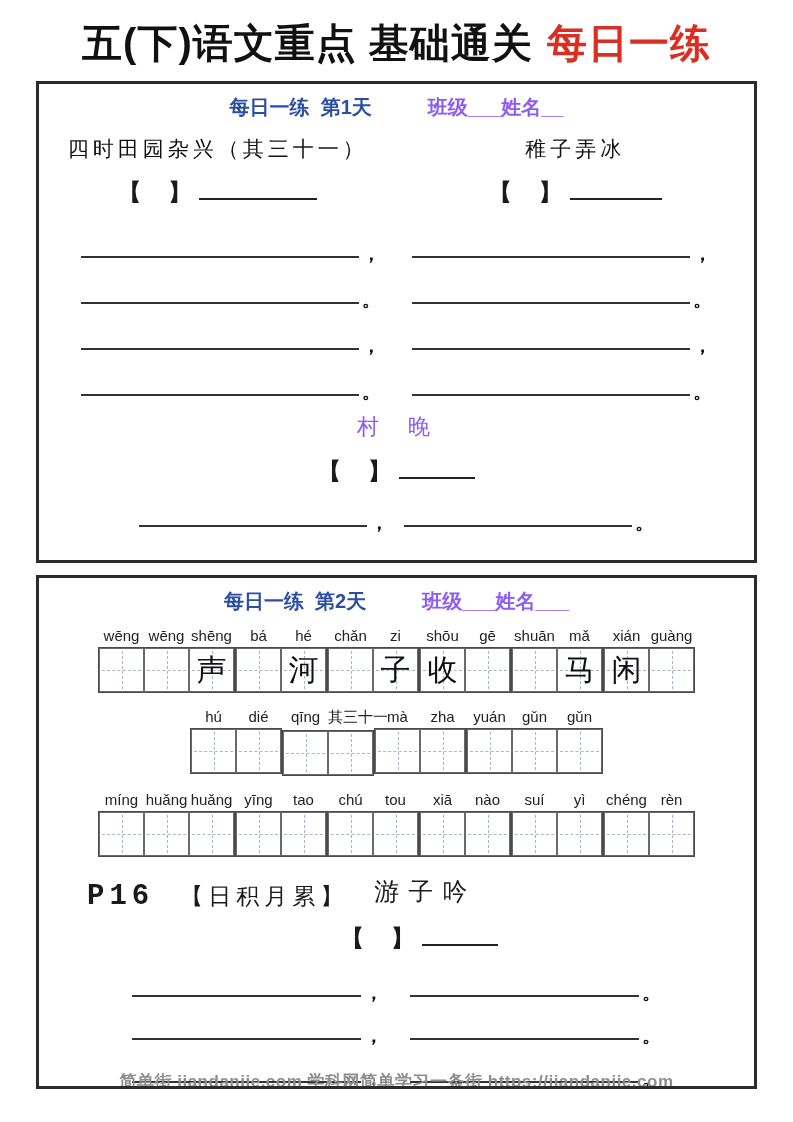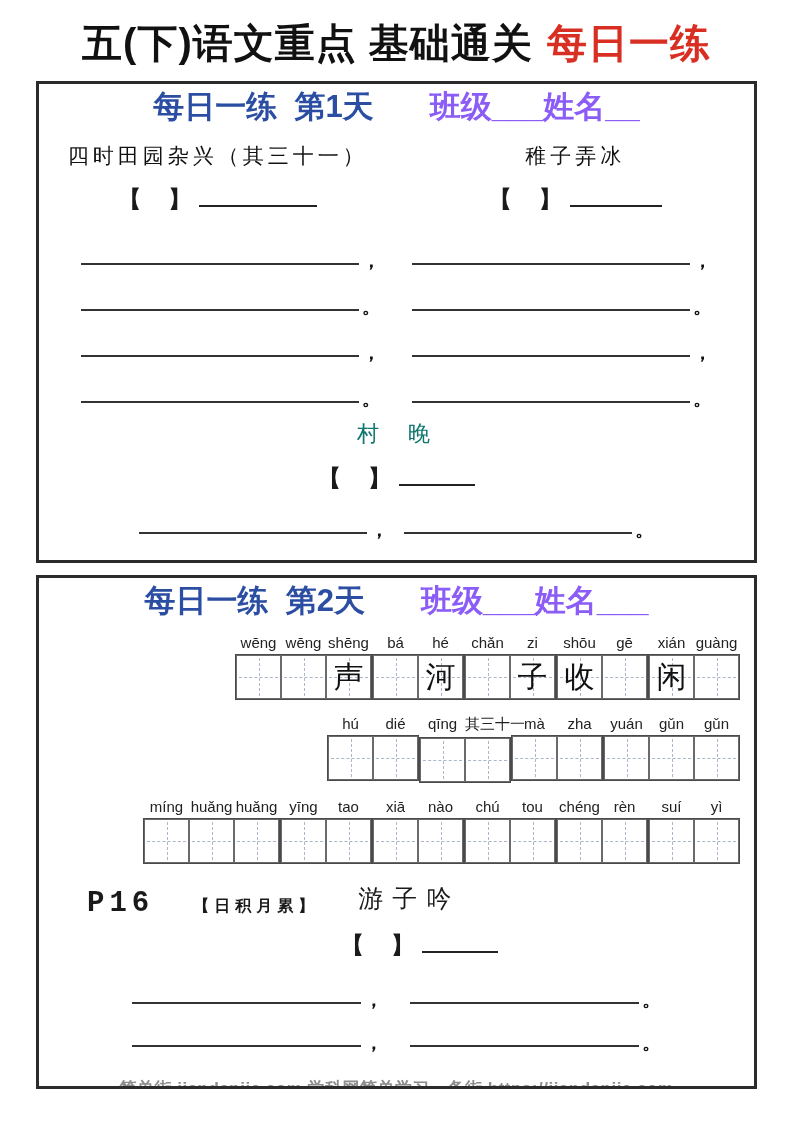--- a/index.html
+++ b/index.html
@@ -16,21 +16,21 @@
   .main-title .t-black { color:#111111; }
   .main-title .t-red { color:#d92f23; margin-left:14px; }
   
   .box {
     border:3px solid #2b2b2b; margin:0 36px; background:#ffffff; overflow:hidden;
   }
   .box1 { margin-top:10px; height:482px; }
   .box2 { margin-top:12px; height:514px; }
   .sec-header {
     display:flex; justify-content:center; align-items:baseline; gap:56px;
-    margin-top:2px; font-size:31px; font-weight:bold; white-space:pre;
+    margin-top:10px; font-size:20px; font-weight:bold; white-space:pre;
   }
   .day-title { color:#2b4ea3; }
   .class-name { color:#8b5cf6; }
   
   .poem-cols { display:flex; margin-top:14px; }
   .poem-col { flex:1; text-align:center; }
   .poem-title {
     font-family:"Liberation Serif", serif; font-size:21px; letter-spacing:4px;
     color:#111; white-space:pre;
   }
@@ -50,24 +50,24 @@
   .answer-rows .line-row:first-child { margin-top:38px; }
   .line-pair { display:flex; align-items:flex-end; width:47.5%; }
   .blank-line { flex:1; border-bottom:2px solid #333; height:12px; }
   .punct { font-size:19px; font-weight:bold; line-height:8px; margin-left:3px; color:#111; }
   .center-rows { width:72%; margin:0 auto; }
   .center-rows .line-row { margin-top:28px; }
   .center-rows .line-pair { width:48.5%; }
   
   .village-title {
     text-align:center; margin-top:16px; font-family:"Liberation Serif", serif;
-    font-size:22px; letter-spacing:6px; white-space:pre; color:#0f766e;
-  }
-  
-  .grid-row { display:flex; justify-content:flex-end; padding:0 14px; margin-top:15px; }
+    font-size:22px; letter-spacing:6px; white-space:pre; color:#8b5cf6;
+  }
+  
+  .grid-row { display:flex; justify-content:center; padding:0 14px; margin-top:15px; }
   .grid-row.first { margin-top:12px; }
   .pinyin-row { display:flex; justify-content:center; margin-bottom:3px; }
   .pinyin {
     width:45px; text-align:center; font-size:15px; color:#222;
     white-space:nowrap; overflow:visible;
   }
   .cells-row { display:flex; border:1px solid #4a4a4a; width:max-content; margin:0 auto; }
   .han-cell {
     width:45px; height:44px; border:1px solid #6a6a6a; position:relative;
     display:flex; align-items:center; justify-content:center; background:#fff;
@@ -79,25 +79,25 @@
   .han-cell::after {
     content:""; position:absolute; top:2px; bottom:2px; left:50%;
     border-left:1px dashed #aab6c9;
   }
   .han-char {
     position:relative; z-index:1; font-family:"Liberation Serif", serif;
     font-size:30px; color:#111; line-height:1;
   }
   
   .p16-row {
-    display:flex; align-items:baseline; padding:0 48px; margin-top:22px; gap:39px;
+    display:flex; align-items:baseline; padding:0 48px; margin-top:22px; gap:26px;
   }
   .p16-page { font-size:29px; font-weight:bold; letter-spacing:5px; font-family:"Liberation Mono", monospace; }
   .p16-label {
-    font-size:16px; font-weight:bold; font-family:"Liberation Serif", serif;
+    font-size:23px; font-weight:normal; font-family:"Liberation Serif", serif;
     letter-spacing:5px; white-space:nowrap;
   }
   .p16-poem {
     font-family:"Liberation Serif", serif; font-size:25px; letter-spacing:9px;
     position:relative; top:-4px;
   }
   .p16-bracket { margin-top:10px; padding-left:46px; }
   
   .poem-rows { position:relative; width:74%; margin:14px auto 0; }
   .poem-rows .line-row { margin-top:31px; }
@@ -259,20 +259,32 @@
           </div>
           <div class="cells-row">
             <div class="han-cell">
               <span class="han-char">收</span>
             </div>
             <div class="han-cell"></div>
           </div>
         </div>
         <div class="grid-group">
           <div class="pinyin-row">
+            <span class="pinyin">shuān</span>
+            <span class="pinyin">mǎ</span>
+          </div>
+          <div class="cells-row">
+            <div class="han-cell"></div>
+            <div class="han-cell">
+              <span class="han-char">马</span>
+            </div>
+          </div>
+        </div>
+        <div class="grid-group">
+          <div class="pinyin-row">
             <span class="pinyin">xián</span>
             <span class="pinyin">guàng</span>
           </div>
           <div class="cells-row">
             <div class="han-cell">
               <span class="han-char">闲</span>
             </div>
             <div class="han-cell"></div>
           </div>
         </div>
@@ -339,52 +351,52 @@
             <span class="pinyin">yīng</span>
             <span class="pinyin">tao</span>
           </div>
           <div class="cells-row">
             <div class="han-cell"></div>
             <div class="han-cell"></div>
           </div>
         </div>
         <div class="grid-group">
           <div class="pinyin-row">
+            <span class="pinyin">chú</span>
+            <span class="pinyin">tou</span>
+          </div>
+          <div class="cells-row">
+            <div class="han-cell"></div>
+            <div class="han-cell"></div>
+          </div>
+        </div>
+        <div class="grid-group">
+          <div class="pinyin-row">
             <span class="pinyin">xiā</span>
             <span class="pinyin">nào</span>
           </div>
           <div class="cells-row">
             <div class="han-cell"></div>
             <div class="han-cell"></div>
           </div>
         </div>
         <div class="grid-group">
           <div class="pinyin-row">
-            <span class="pinyin">chú</span>
-            <span class="pinyin">tou</span>
+            <span class="pinyin">suí</span>
+            <span class="pinyin">yì</span>
           </div>
           <div class="cells-row">
             <div class="han-cell"></div>
             <div class="han-cell"></div>
           </div>
         </div>
         <div class="grid-group">
           <div class="pinyin-row">
             <span class="pinyin">chéng</span>
             <span class="pinyin">rèn</span>
-          </div>
-          <div class="cells-row">
-            <div class="han-cell"></div>
-            <div class="han-cell"></div>
-          </div>
-        </div>
-        <div class="grid-group">
-          <div class="pinyin-row">
-            <span class="pinyin">suí</span>
-            <span class="pinyin">yì</span>
           </div>
           <div class="cells-row">
             <div class="han-cell"></div>
             <div class="han-cell"></div>
           </div>
         </div>
       </div>
 
     <div class="p16-row">
       <span class="p16-page">P16</span>

